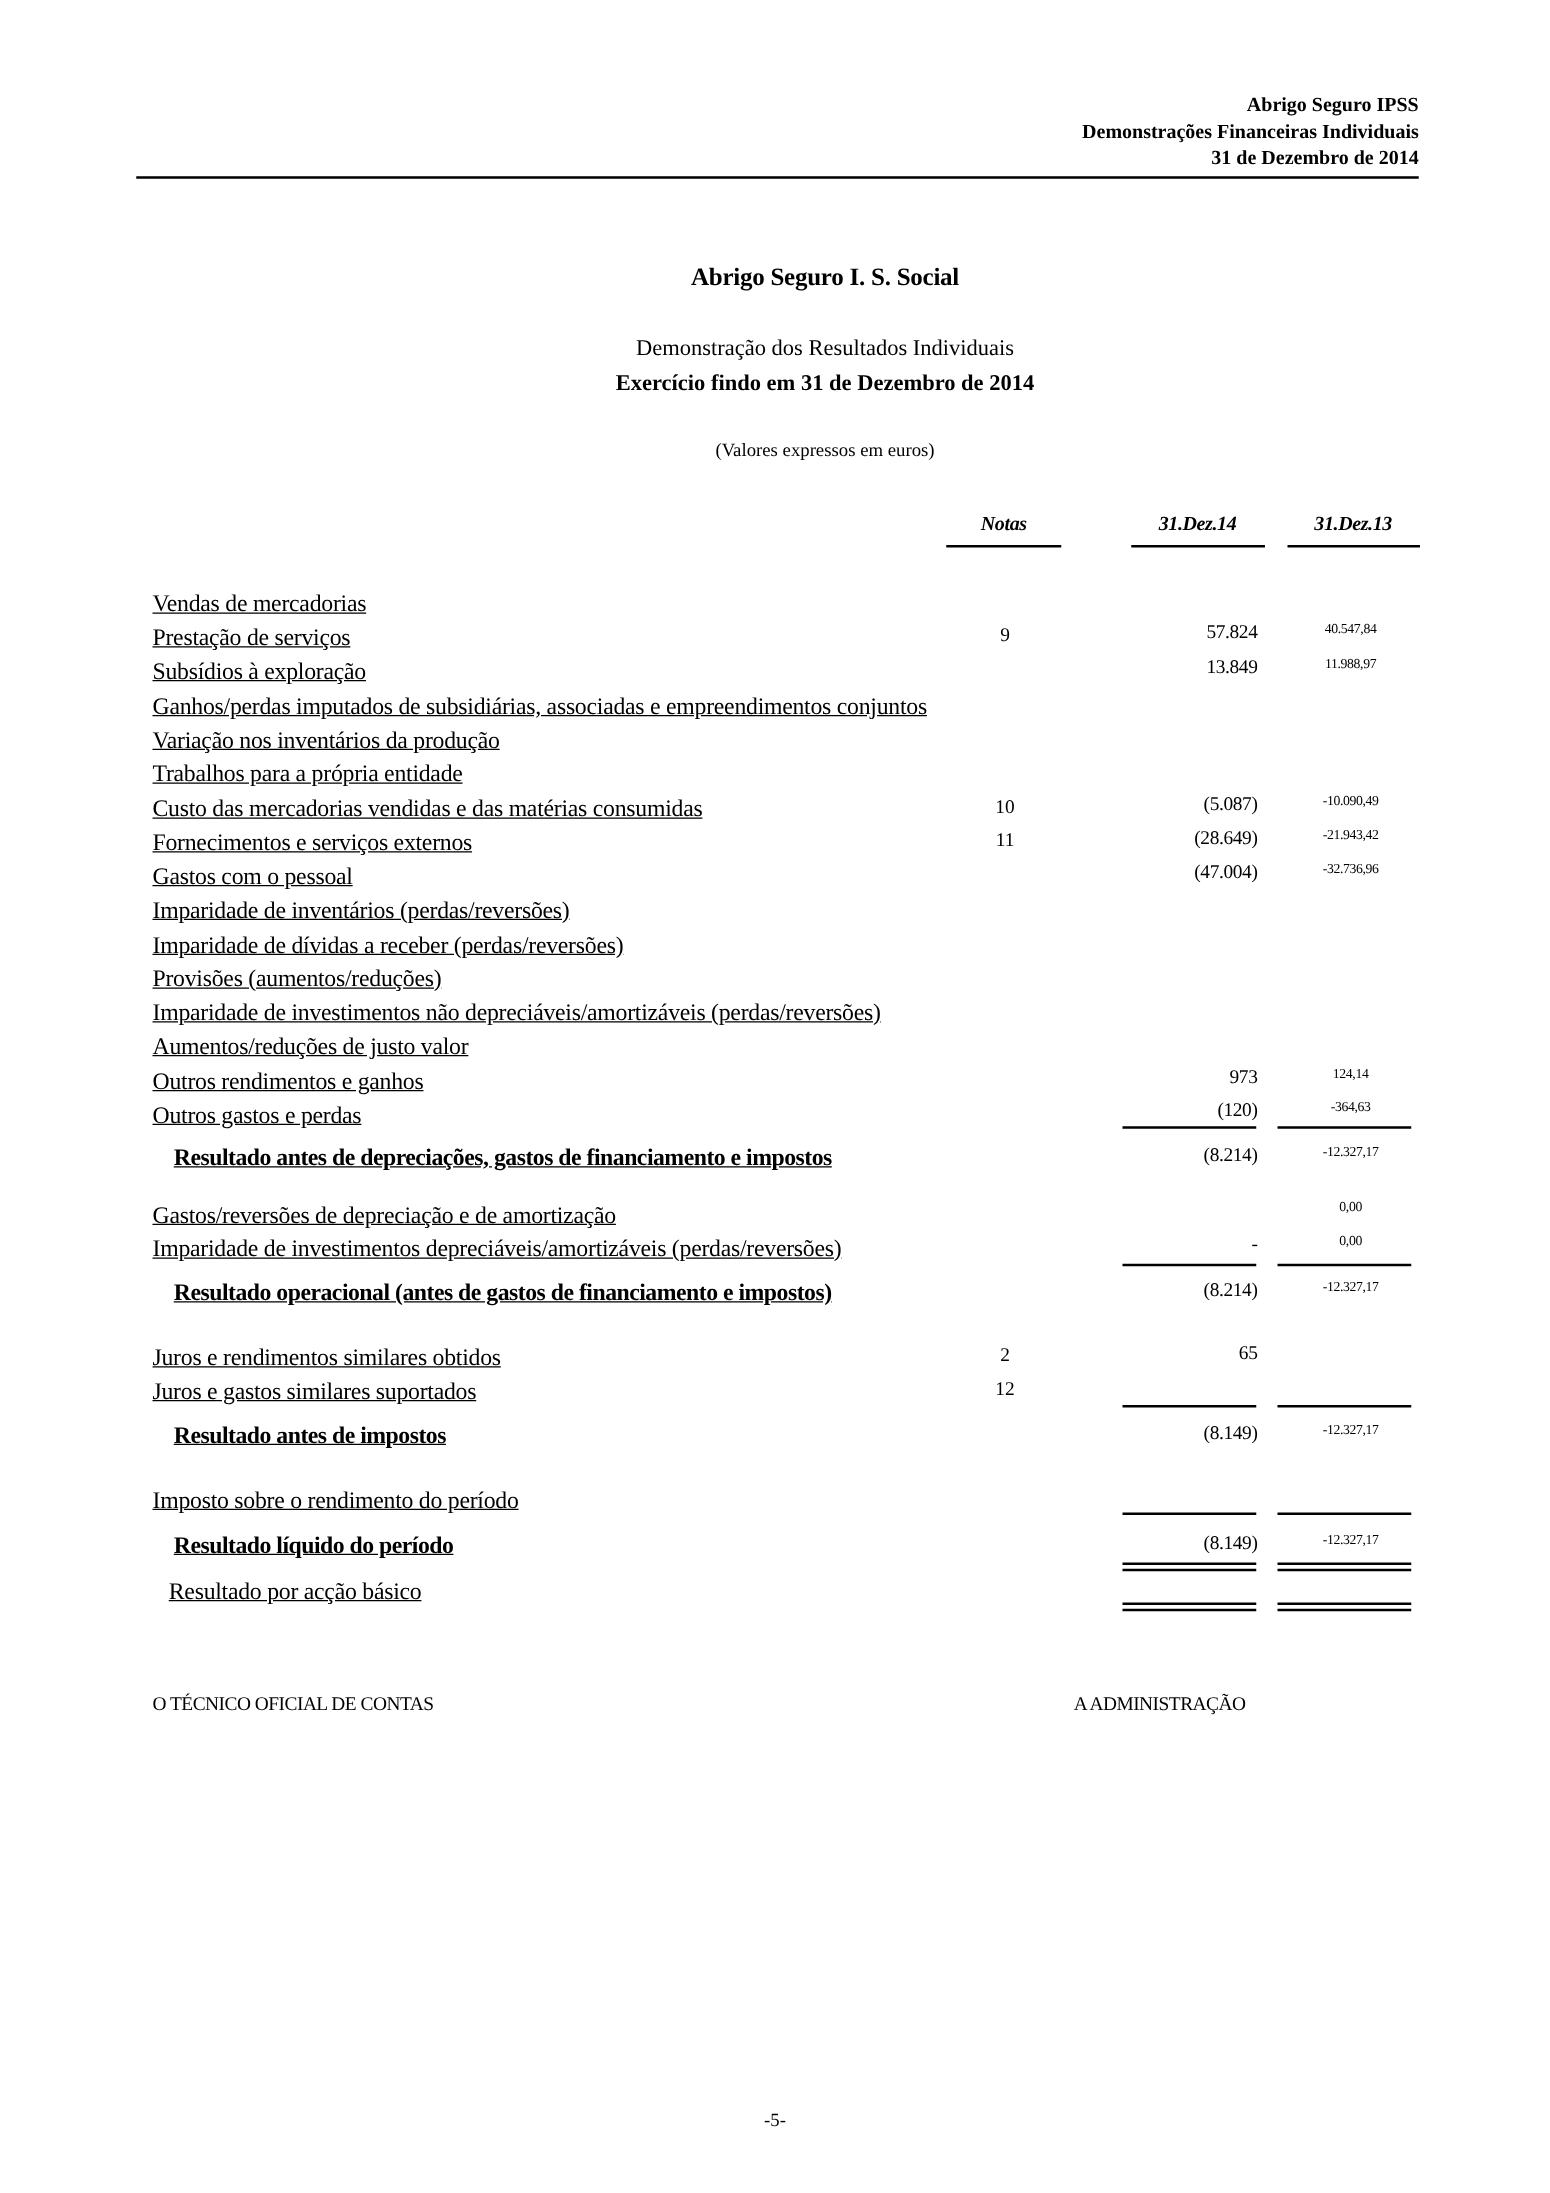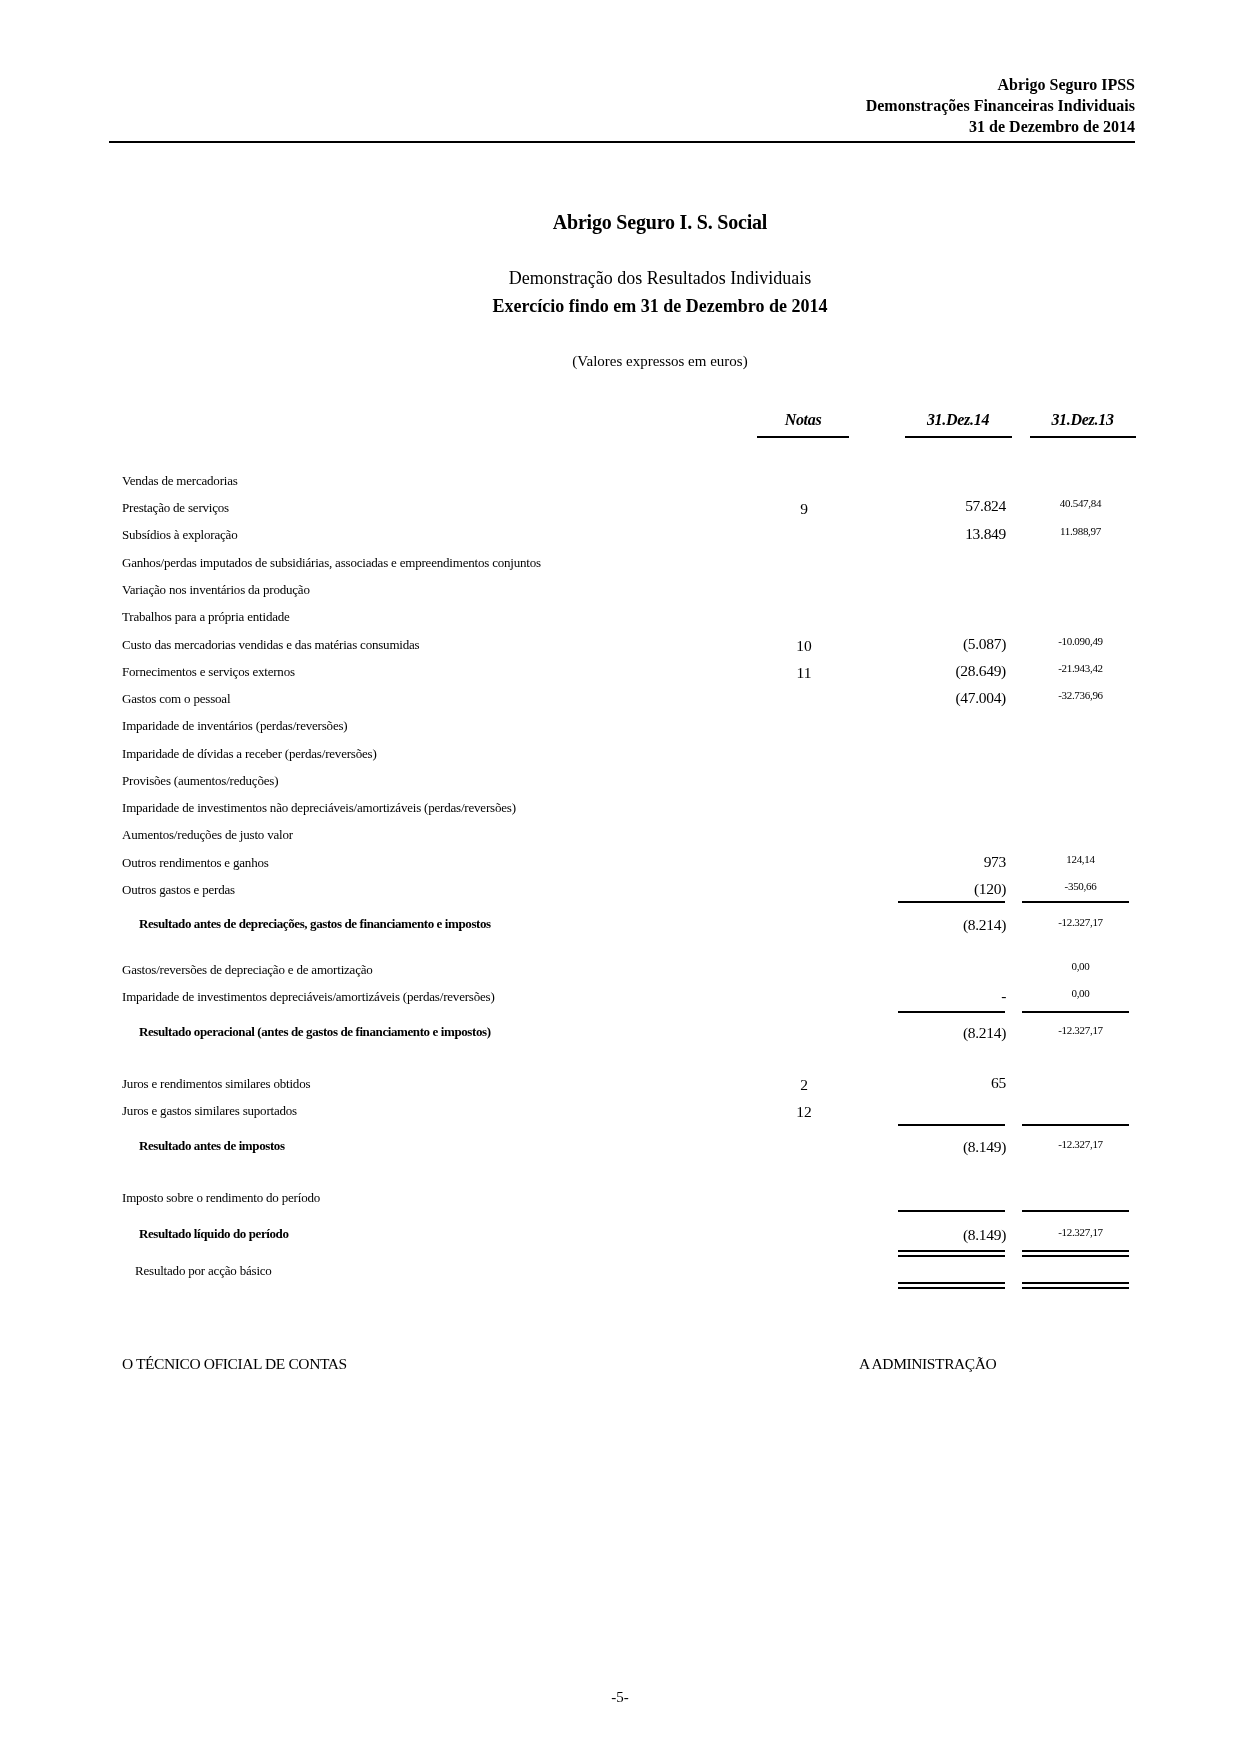--- a/index.html
+++ b/index.html
@@ -8,21 +8,21 @@
     .abs { position: absolute; white-space: nowrap; }
     .hdr { right: 105px; font-weight: bold; font-size: 16px; text-align: right; }
     .hrule { position: absolute; left: 109px; width: 1026px; height: 2px; background: #000; top: 141px; }
     .center { left: 0; width: 1240px; text-align: center; padding-left: 40px; }
     .title1 { top: 211px; font-size: 20px; font-weight: bold; letter-spacing: -0.2px; }
     .title2 { top: 268px; font-size: 18px; font-weight: normal; }
     .title3 { top: 296px; font-size: 18px; font-weight: bold; }
     .units { top: 353px; font-size: 15px; }
     .colhead { top: 411px; font-size: 16px; font-weight: bold; text-align: center; letter-spacing: -0.3px; font-style: italic; }
     .ul { position: absolute; height: 2px; background: #000; }
-    .row-label { left: 122px; font-size: 13px; letter-spacing: -0.2px; }
+    .row-label { left: 122px; font-size: 19px; letter-spacing: -0.2px; text-decoration: underline; }
     .row-label.bold { left: 119px; font-weight: bold; letter-spacing: -0.4px; margin-left: 20px; }
     .row-label.indent { left: 135px; }
     .note { left: 782px; width: 44px; text-align: center; font-size: 15.5px; }
     .v14 { left: 900px; width: 106px; text-align: right; font-size: 15.5px; letter-spacing: -0.3px; }
     .v13 { left: 1030px; width: 101px; text-align: center; font-size: 11px; letter-spacing: -0.3px; }
     .sig { top: 1355px; font-size: 15.5px; letter-spacing: -0.4px; }
     .page { top: 1689px; left: 0; width: 1240px; text-align: center; font-size: 15px; }
   </style>
 </head>
 <body>
@@ -86,21 +86,21 @@
   <div class="abs row-label" style="top:800px;">Imparidade de investimentos não depreciáveis/amortizáveis (perdas/reversões)</div>
 
   <div class="abs row-label" style="top:827px;">Aumentos/reduções de justo valor</div>
 
   <div class="abs row-label" style="top:855px;">Outros rendimentos e ganhos</div>
   <div class="abs v14" style="top:853px;">973</div>
   <div class="abs v13" style="top:853px;">124,14</div>
 
   <div class="abs row-label" style="top:882px;">Outros gastos e perdas</div>
   <div class="abs v14" style="top:880px;">(120)</div>
-  <div class="abs v13" style="top:880px;">-350,66</div>
+  <div class="abs v13" style="top:880px;">-364,63</div>
   <div class="ul" style="left:898px;width:107px;top:901px;"></div>
   <div class="ul" style="left:1022px;width:107px;top:901px;"></div>
 
   <div class="abs row-label bold" style="top:916px;">Resultado antes de depreciações, gastos de financiamento e impostos</div>
   <div class="abs v14" style="top:916px;">(8.214)</div>
   <div class="abs v13" style="top:916px;">-12.327,17</div>
 
   <div class="abs row-label" style="top:962px;">Gastos/reversões de depreciação e de amortização</div>
   <div class="abs v13" style="top:960px;">0,00</div>
 

